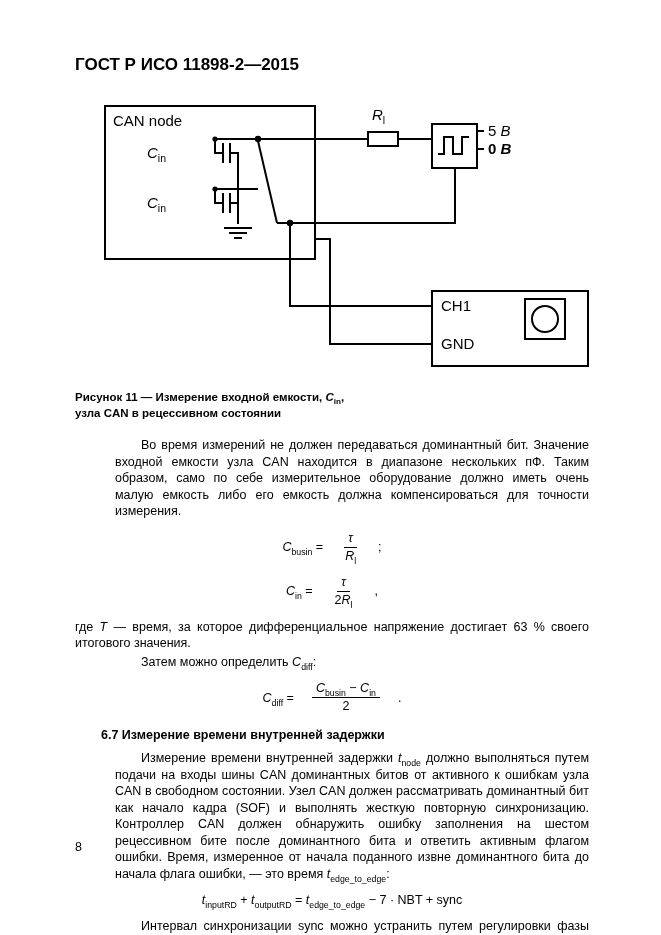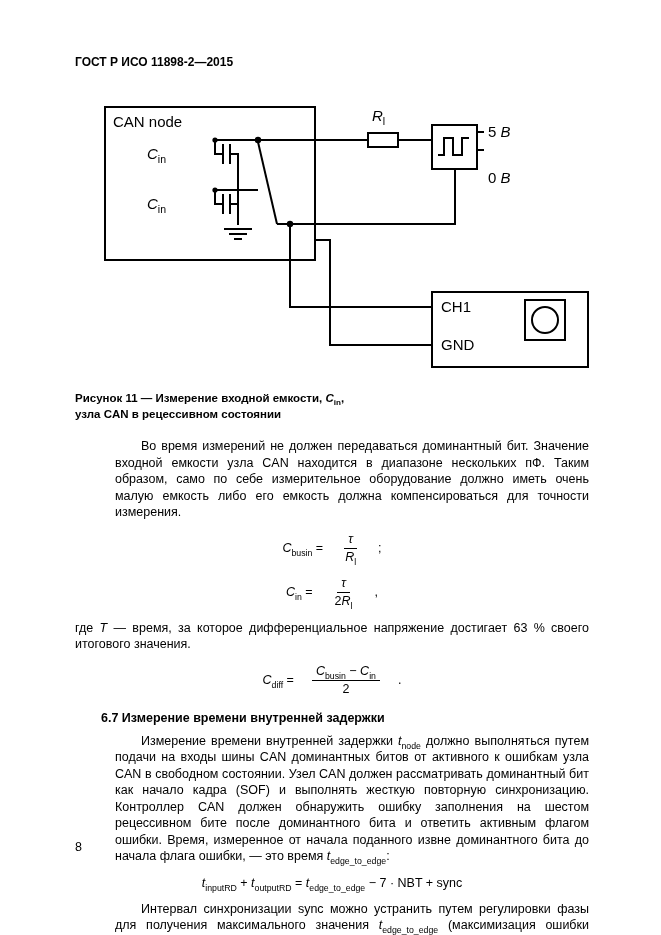--- a/index.html
+++ b/index.html
@@ -1,20 +1,20 @@
 <!DOCTYPE html>
 <html><head>
 <meta charset="utf-8">
 <style>
   html,body{margin:0;padding:0;background:#fff;}
   body{width:661px;height:935px;overflow:hidden;color:#000;
        font-family:"Liberation Sans","DejaVu Sans",sans-serif;}
   .page{position:relative;width:661px;height:935px;box-sizing:border-box;
         padding:55px 72px 0 75px;}
-  .header{font-size:12px;font-weight:bold;margin-bottom:28px;}
+  .header{font-size:17px;font-weight:bold;margin-bottom:21px;}
   .diagram{position:relative;width:520px;height:285px;margin:0 0 4px 0;}
   .diagram svg{position:absolute;left:0;top:0;}
   .dlabel{position:absolute;font-size:15px;white-space:nowrap;line-height:1;}
   .caption{text-align:left;font-size:11.5px;line-height:1.4;margin:8px 0 16px;font-weight:bold;}
   p{font-size:12.5px;line-height:1.32;margin:0 0 2px;}
   .just{text-align:justify;}
   .indent{text-indent:26px;margin-left:40px;}
   .i{font-style:italic;}
   sub{font-size:0.7em;line-height:0;}
   .formula{display:flex;justify-content:center;align-items:center;gap:18px;
@@ -68,21 +68,21 @@
         <circle cx="215" cy="127" r="3.2"></circle>
         <circle cx="140" cy="43" r="2.6"></circle>
         <circle cx="140" cy="93" r="2.6"></circle>
       </g>
     </svg>
     <div class="dlabel" style="left:38px;top:17px;">CAN node</div>
     <div class="dlabel" style="left:72px;top:49px;"><span class="i">C</span><sub>in</sub></div>
     <div class="dlabel" style="left:72px;top:99px;"><span class="i">C</span><sub>in</sub></div>
     <div class="dlabel" style="left:297px;top:11px;"><span class="i">R</span><sub>l</sub></div>
     <div class="dlabel" style="left:413px;top:27px;font-weight:normal;"><span>5 </span><span class="i">В</span></div>
-    <div class="dlabel" style="left:413px;top:45px;font-weight:normal;margin-top:28px;"><span>0 </span><span class="i">В</span></div>
+    <div class="dlabel" style="left:413px;top:45px;font-weight:bold;"><span>0 </span><span class="i">В</span></div>
     <div class="dlabel" style="left:366px;top:202px;">CH1</div>
     <div class="dlabel" style="left:366px;top:240px;">GND</div>
   </div>
 
   <div class="caption">
     <div><span>Рисунок 11 — Измерение входной емкости, </span><span class="i">C</span><sub>in</sub><span>,</span></div>
     <div>узла CAN в рецессивном состоянии</div>
   </div>
 
   <p class="just indent">Во время измерений не должен передаваться доминантный бит. Значение входной емкости узла CAN находится в диапазоне нескольких пФ. Таким образом, само по себе измерительное оборудование должно иметь очень малую емкость либо его емкость должна компенсироваться для точности измерения.</p>
@@ -99,20 +99,21 @@
   <div class="formula">
     <span><span class="i">C</span><sub>in</sub><span> = </span></span>
     <span class="frac">
       <span class="num"><span class="i">τ</span></span>
       <span class="den"><span>2</span><span class="i">R</span><sub>l</sub></span>
     </span>
     <span><span>,</span></span>
   </div>
 
   <p class="just"><span>где </span><span class="i">T</span><span> — время, за которое дифференциальное напряжение достигает 63 % своего итогового значения.</span></p>
+  <p class="just indent"><span>Затем можно определить </span><span class="i">C</span><sub>diff</sub><span>:</span></p>
 
   <div class="formula">
     <span><span class="i">C</span><sub>diff</sub><span> = </span></span>
     <span class="frac">
       <span class="num"><span class="i">C</span><sub>busin</sub><span> − </span><span class="i">C</span><sub>in</sub></span>
       <span class="den"><span>2</span></span>
     </span>
     <span><span>.</span></span>
   </div>
 

